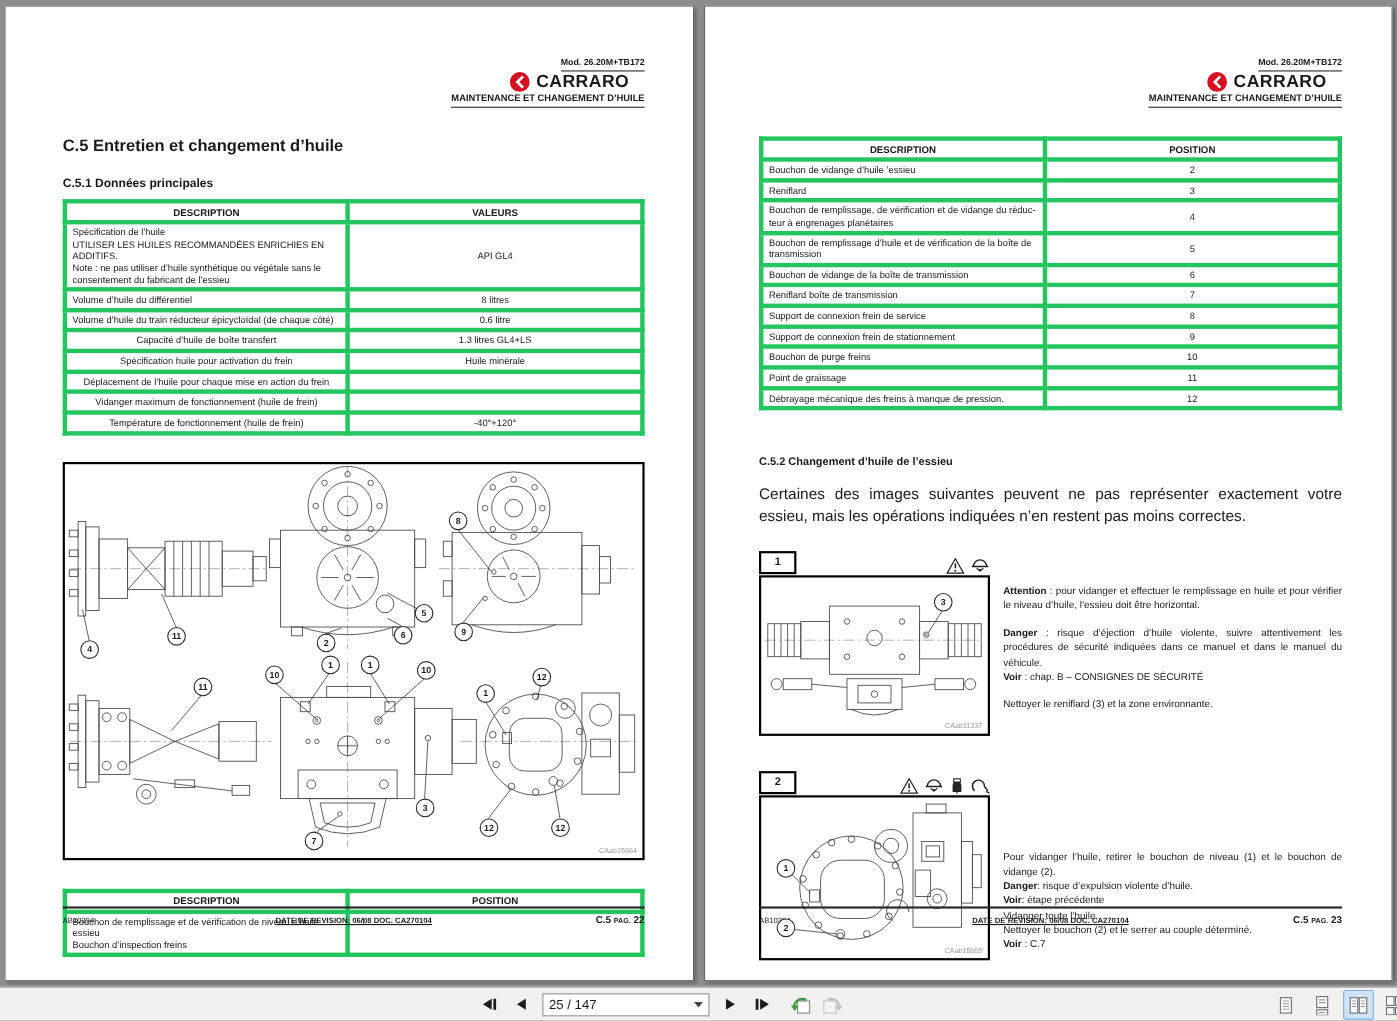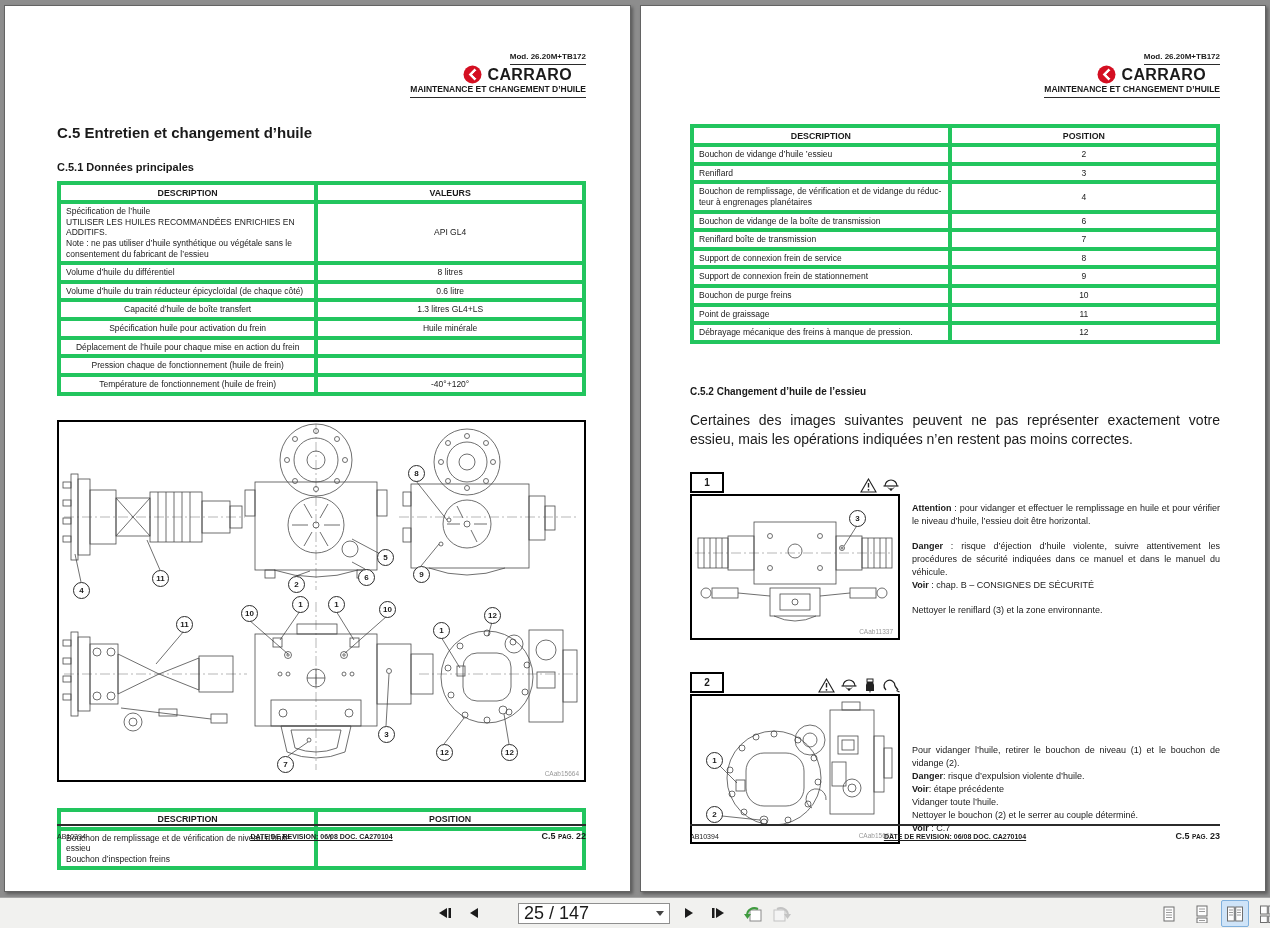--- a/index.html
+++ b/index.html
@@ -67,21 +67,21 @@
   .step2 .step-text{margin-top:72px;}
   .step-text p{margin:0;}
   .step-text p.gap{margin-top:12px;}
 
   
   .toolbar{position:absolute;left:0;right:0;bottom:0;height:30px;background:#f1f1ef;
            border-top:1px solid #a6a6a6;}
   .nav-cluster{position:absolute;left:435px;top:0;height:30px;display:flex;align-items:center;gap:9px;}
   .tb-btn{width:20px;height:22px;display:flex;align-items:center;justify-content:center;cursor:default;}
   .page-combo{width:140px;height:19px;background:#fff;border:1px solid #8f8f8f;display:flex;
-              align-items:center;justify-content:space-between;padding:0 5px;font-size:18px;margin-left:25px;}
+              align-items:center;justify-content:space-between;padding:0 5px;font-size:12px;}
   .combo-arrow{width:0;height:0;border-left:4px solid transparent;border-right:4px solid transparent;
                border-top:5px solid #444;}
   .layout-cluster{position:absolute;right:-12px;top:2px;display:flex;gap:5px;align-items:center;}
   .lay-btn{width:26px;height:25px;display:flex;align-items:center;justify-content:center;
            border:1px solid transparent;border-radius:2px;}
   .lay-btn.sel{background:#cfe4f8;border-color:#7fb0dd;}
 </style>
 </head>
 <body>
 
@@ -134,21 +134,21 @@
           </tr>
     <tr class="c">
             <td class="desc">Spécification huile pour activation du frein</td>
             <td class="val">Huile minérale</td>
           </tr>
     <tr class="c">
             <td class="desc">Déplacement de l’huile pour chaque mise en action du frein</td>
             <td class="val"></td>
           </tr>
     <tr class="c">
-            <td class="desc">Pression chaque de fonctionnement (huile de frein)</td>
+            <td class="desc">Vidanger maximum de fonctionnement (huile de frein)</td>
             <td class="val"></td>
           </tr>
     <tr class="c">
             <td class="desc">Température de fonctionnement (huile de frein)</td>
             <td class="val">-40°+120°</td>
           </tr>
   </tbody>
       </table>
 
   <div class="fig-big">
@@ -412,20 +412,25 @@
             <td class="val">2</td>
           </tr>
     <tr>
             <td class="desc">Reniflard</td>
             <td class="val">3</td>
           </tr>
     <tr>
             <td class="desc pre">Bouchon de remplissage, de vérification et de vidange du réduc-
 teur à engrenages planétaires</td>
             <td class="val">4</td>
+          </tr>
+    <tr>
+            <td class="desc pre">Bouchon de remplissage d’huile et de vérification de la boîte de
+transmission</td>
+            <td class="val">5</td>
           </tr>
     <tr>
             <td class="desc">Bouchon de vidange de la boîte de transmission</td>
             <td class="val">6</td>
           </tr>
     <tr>
             <td class="desc">Reniflard boîte de transmission</td>
             <td class="val">7</td>
           </tr>
     <tr>

